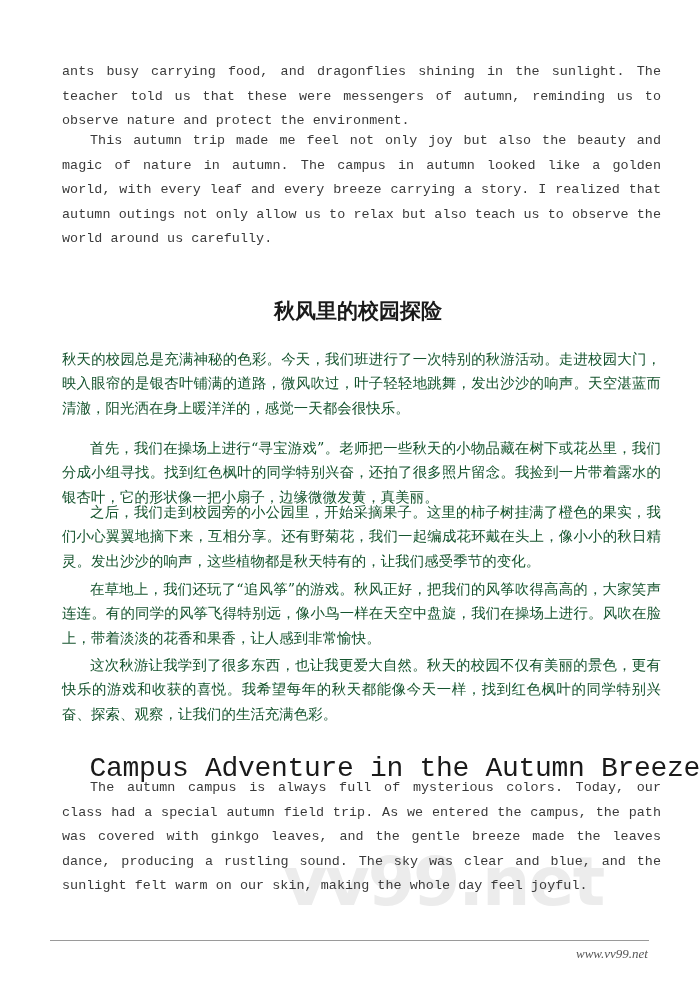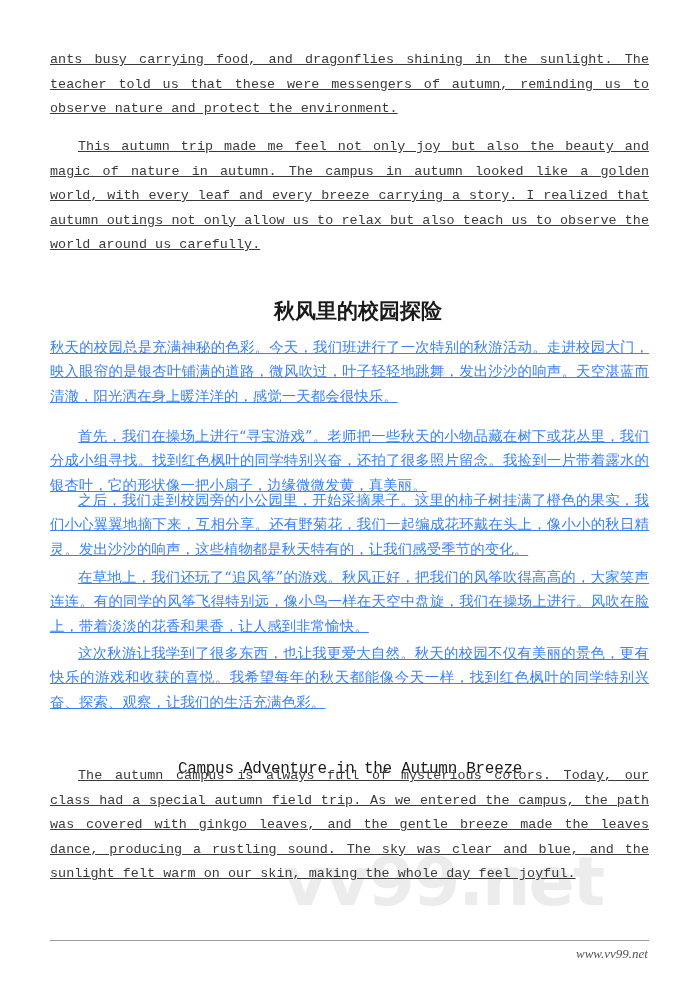--- a/index.html
+++ b/index.html
@@ -1,39 +1,39 @@
 <!DOCTYPE html>
 <html><head>
   <meta charset="utf-8">
   <style>
     html, body { margin: 0; padding: 0; background: #ffffff; }
     body { width: 700px; height: 989px; position: relative; overflow: hidden; color: #333333; }
     .page { position: absolute; left: 0; top: 0; width: 700px; height: 989px; }
     .en { font-family: "Liberation Mono", "DejaVu Sans Mono", monospace; font-size: 13.4px; line-height: 24.5px; color: #3a3a3a; letter-spacing: 0.05px; }
-    .zh { font-family: "DejaVu Serif", "Liberation Serif", serif; font-size: 14.4px; line-height: 24.3px; color: #3b82f6; letter-spacing: 0.1px; }
-    .para { position: absolute; left: 50px; width: 599px; margin: 0; text-align: justify; text-align-last: left; text-decoration: underline; }
+    .zh { font-family: "DejaVu Serif", "Liberation Serif", serif; font-size: 14.4px; line-height: 24.3px; color: #14532d; letter-spacing: 0.1px; }
+    .para { position: absolute; left: 50px; width: 599px; margin: 12px; text-align: justify; text-align-last: left; }
     .indent { text-indent: 28px; }
     .title-zh { position: absolute; left: 0; width: 700px; top: 288px; text-align: center; font-family: "DejaVu Sans", "Liberation Sans", sans-serif; font-size: 21px; font-weight: bold; color: #1a1a1a; line-height: 30px; }
-    .title-en { position: absolute; left: 0; width: 700px; top: 754px; text-align: center; font-family: "Liberation Mono", "DejaVu Sans Mono", monospace; font-size: 16px; color: #1a1a1a; line-height: 30px; letter-spacing: -0.3px; }
+    .title-en { position: absolute; left: 0; width: 700px; top: 754px; text-align: right; font-family: "Liberation Mono", "DejaVu Sans Mono", monospace; font-size: 28px; color: #1a1a1a; line-height: 30px; letter-spacing: -0.3px; }
     .watermark { position: absolute; left: 283px; top: 842px; font-family: "DejaVu Sans", "Liberation Sans", sans-serif; font-weight: bold; font-size: 68px; color: #ececec; letter-spacing: -2px; line-height: 80px; z-index: 0; }
     .textlayer { position: relative; z-index: 1; }
     .footer-rule { position: absolute; left: 50px; top: 940px; width: 599px; height: 0; border-top: 1.5px solid #9a9a9a; }
     .footer-url { position: absolute; right: 52px; top: 946px; font-family: "Liberation Serif", "DejaVu Serif", serif; font-style: italic; font-size: 13px; color: #555555; }
   </style>
 </head>
 <body>
 
 <div class="page">
 
   <div class="watermark">vv99.net</div>
 
   <div class="textlayer">
 
     <p class="para en" style="top:48px;">ants busy carrying food, and dragonflies shining in the sunlight. The teacher told us that these were messengers of autumn, reminding us to observe nature and protect the environment.</p>
-    <p class="para en indent" style="top:135px;">This autumn trip made me feel not only joy but also the beauty and magic of nature in autumn. The campus in autumn looked like a golden world, with every leaf and every breeze carrying a story. I realized that autumn outings not only allow us to relax but also teach us to observe the world around us carefully.</p>
+    <p class="para en indent" style="top:117px;">This autumn trip made me feel not only joy but also the beauty and magic of nature in autumn. The campus in autumn looked like a golden world, with every leaf and every breeze carrying a story. I realized that autumn outings not only allow us to relax but also teach us to observe the world around us carefully.</p>
 
     <h1 class="title-zh" style="margin:8px;">秋风里的校园探险</h1>
 
     <p class="para zh" style="top:335px;">秋天的校园总是充满神秘的色彩。今天，我们班进行了一次特别的秋游活动。走进校园大门，映入眼帘的是银杏叶铺满的道路，微风吹过，叶子轻轻地跳舞，发出沙沙的响声。天空湛蓝而清澈，阳光洒在身上暖洋洋的，感觉一天都会很快乐。</p>
     <p class="para zh indent" style="top:424px;">首先，我们在操场上进行“寻宝游戏”。老师把一些秋天的小物品藏在树下或花丛里，我们分成小组寻找。找到红色枫叶的同学特别兴奋，还拍了很多照片留念。我捡到一片带着露水的银杏叶，它的形状像一把小扇子，边缘微微发黄，真美丽。</p>
     <p class="para zh indent" style="top:488px;">之后，我们走到校园旁的小公园里，开始采摘果子。这里的柿子树挂满了橙色的果实，我们小心翼翼地摘下来，互相分享。还有野菊花，我们一起编成花环戴在头上，像小小的秋日精灵。发出沙沙的响声，这些植物都是秋天特有的，让我们感受季节的变化。</p>
     <p class="para zh indent" style="top:565px;">在草地上，我们还玩了“追风筝”的游戏。秋风正好，把我们的风筝吹得高高的，大家笑声连连。有的同学的风筝飞得特别远，像小鸟一样在天空中盘旋，我们在操场上进行。风吹在脸上，带着淡淡的花香和果香，让人感到非常愉快。</p>
     <p class="para zh indent" style="top:641px;">这次秋游让我学到了很多东西，也让我更爱大自然。秋天的校园不仅有美丽的景色，更有快乐的游戏和收获的喜悦。我希望每年的秋天都能像今天一样，找到红色枫叶的同学特别兴奋、探索、观察，让我们的生活充满色彩。</p>
 
     <h1 class="title-en" style="margin:0; font-weight:normal;">Campus Adventure in the Autumn Breeze</h1>

